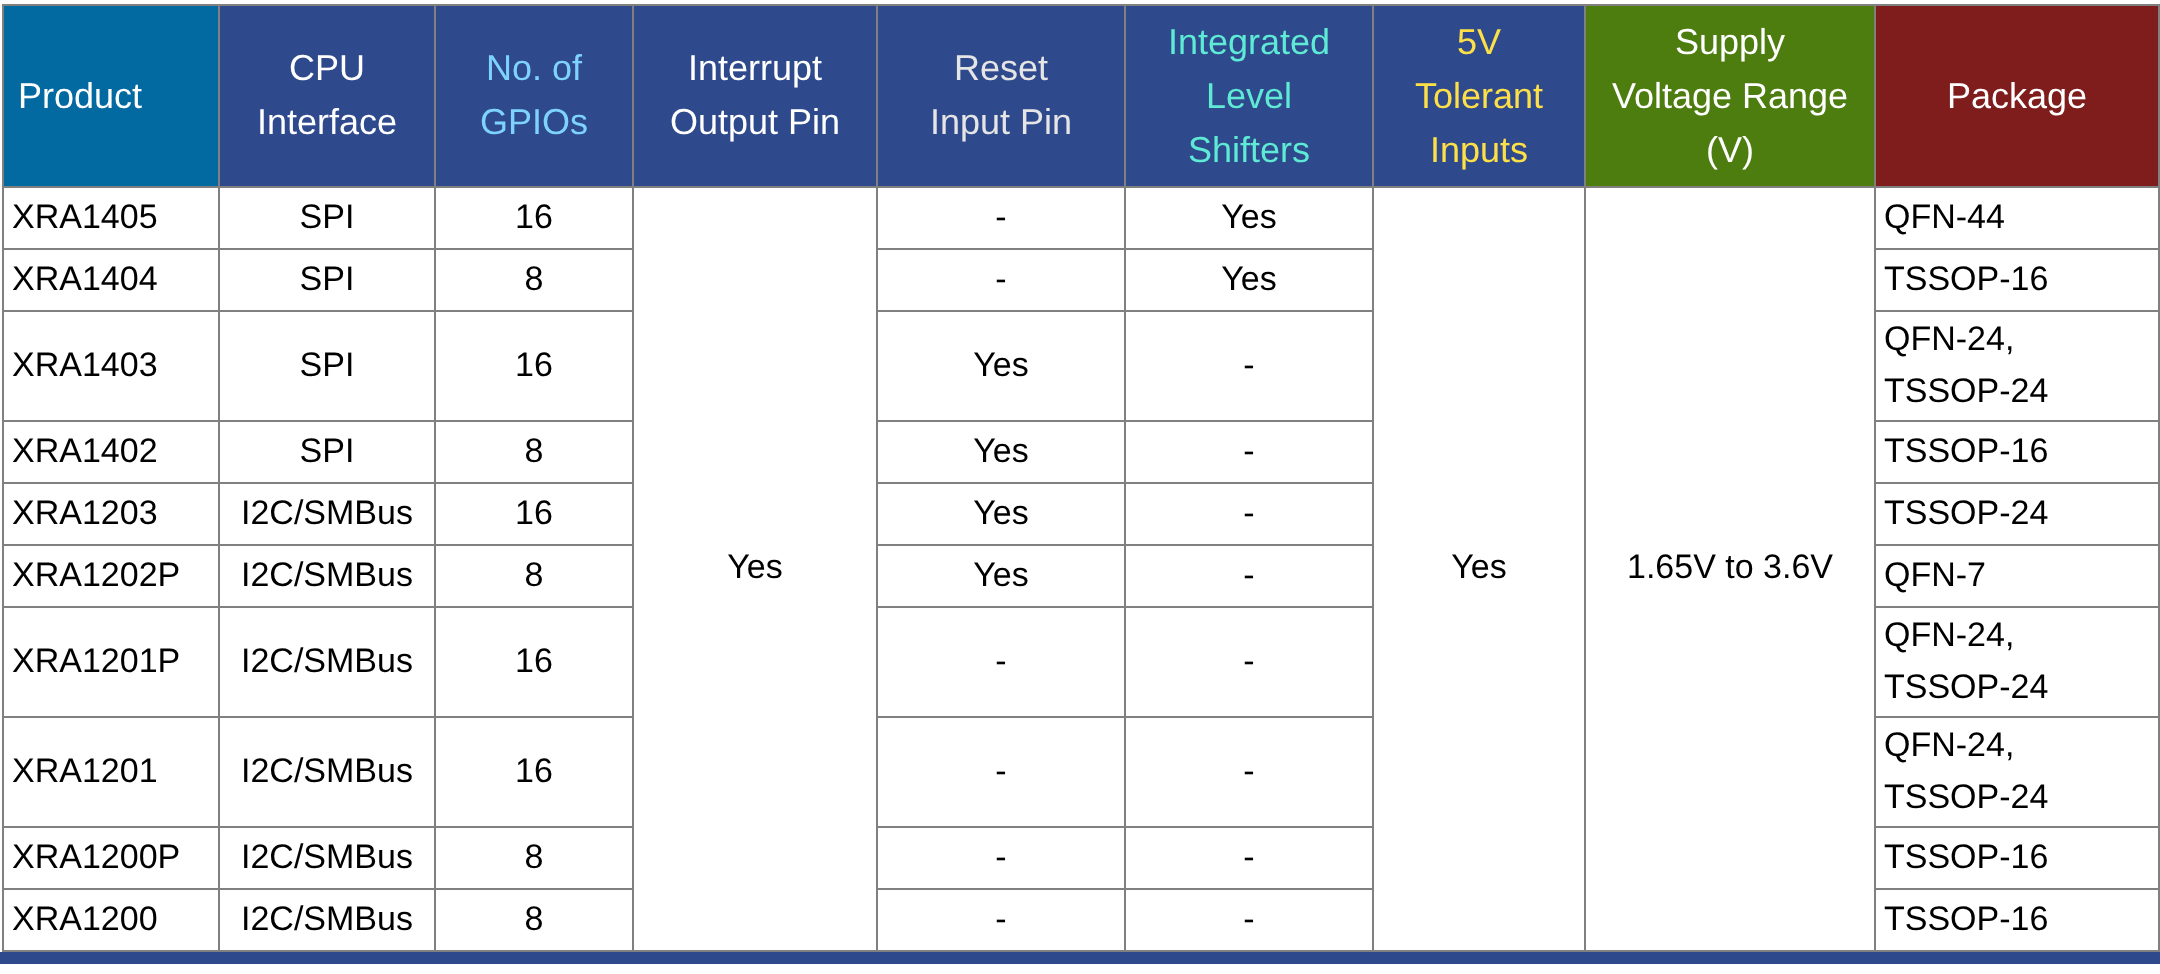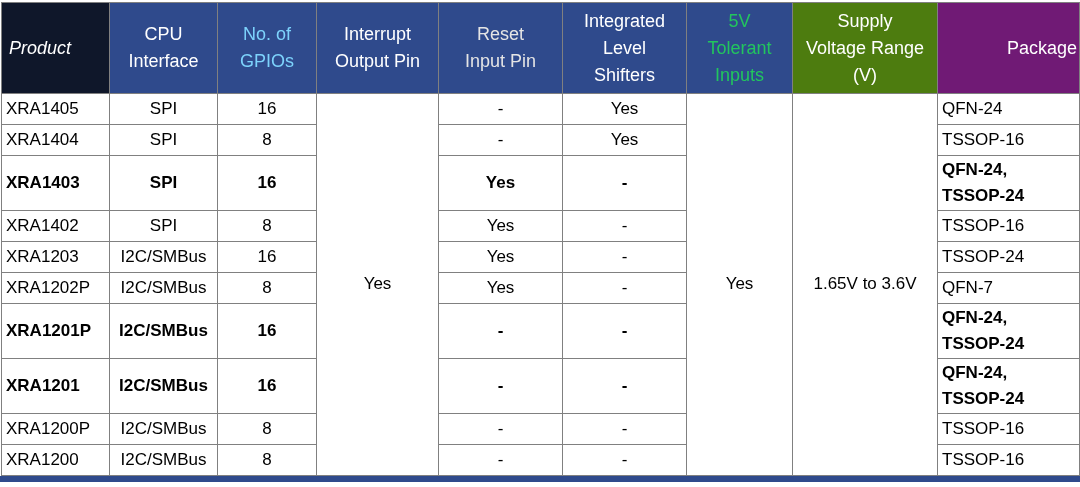--- a/index.html
+++ b/index.html
@@ -52,21 +52,21 @@
     white-space: pre-line;
     line-height: 1.55;
     padding: 0 2px;
     background: #ffffff;
   }
   .spec-table td.td-left {
     text-align: left;
     padding-left: 4px;
   }
   .spec-table tr.row-single { height: 31px; }
-  .spec-table tr.row-tall   { height: 55px; font-weight: bold; }
+  .spec-table tr.row-tall   { height: 55px; }
   .bottom-bar {
     width: 1080px;
     height: 6px;
     margin-top: 0px;
   }
 </style>
 </head>
 <body>
 
 <div class="page">
@@ -77,52 +77,52 @@
       <col style="width:99px">
       <col style="width:122px">
       <col style="width:124px">
       <col style="width:124px">
       <col style="width:106px">
       <col style="width:145px">
       <col style="width:142px">
     </colgroup>
     <thead>
       <tr>
-        <th class="th-left" style="background: #0f172a; color: rgb(255, 255, 255); font-style: italic;">Product</th>
+        <th class="th-left" style="background: #0369a1; color: rgb(255, 255, 255);">Product</th>
         <th style="background: rgb(47, 74, 140); color: #ffffff;">CPU
 Interface</th>
         <th style="background: rgb(47, 74, 140); color: #7dd3fc;">No. of
 GPIOs</th>
         <th style="background: rgb(47, 74, 140); color: rgb(255, 255, 255); margin-top: 10px;">Interrupt
 Output Pin</th>
         <th style="background: rgb(47, 74, 140); color: #e5e5e5;">Reset
 Input Pin</th>
-        <th style="background: rgb(47, 74, 140); color: #ffffff;">Integrated
+        <th style="background: rgb(47, 74, 140); color: #5eead4;">Integrated
 Level
 Shifters</th>
-        <th style="background: rgb(47, 74, 140); color: #22c55e;">5V
+        <th style="background: rgb(47, 74, 140); color: #fde047;">5V
 Tolerant
 Inputs</th>
         <th style="background: #4d7c0f; color: rgb(255, 255, 255);">Supply
 Voltage Range
 (V)</th>
-        <th style="background: #701a75; color: rgb(255, 255, 255); text-align: right;">Package</th>
+        <th style="background: #7f1d1d; color: rgb(255, 255, 255);">Package</th>
       </tr>
     </thead>
     <tbody>
         <tr class="row-single">
           <td class="td-left">XRA1405</td>
           <td>SPI</td>
           <td>16</td>
           <td rowspan="10">Yes</td>
           <td>-</td>
           <td>Yes</td>
           <td rowspan="10">Yes</td>
           <td rowspan="10">1.65V to 3.6V</td>
-          <td class="td-left">QFN-24</td>
+          <td class="td-left">QFN-44</td>
         </tr>
         <tr class="row-single">
           <td class="td-left">XRA1404</td>
           <td>SPI</td>
           <td>8</td>
           <td>-</td>
           <td>Yes</td>
           <td class="td-left">TSSOP-16</td>
         </tr>
         <tr class="row-tall">

